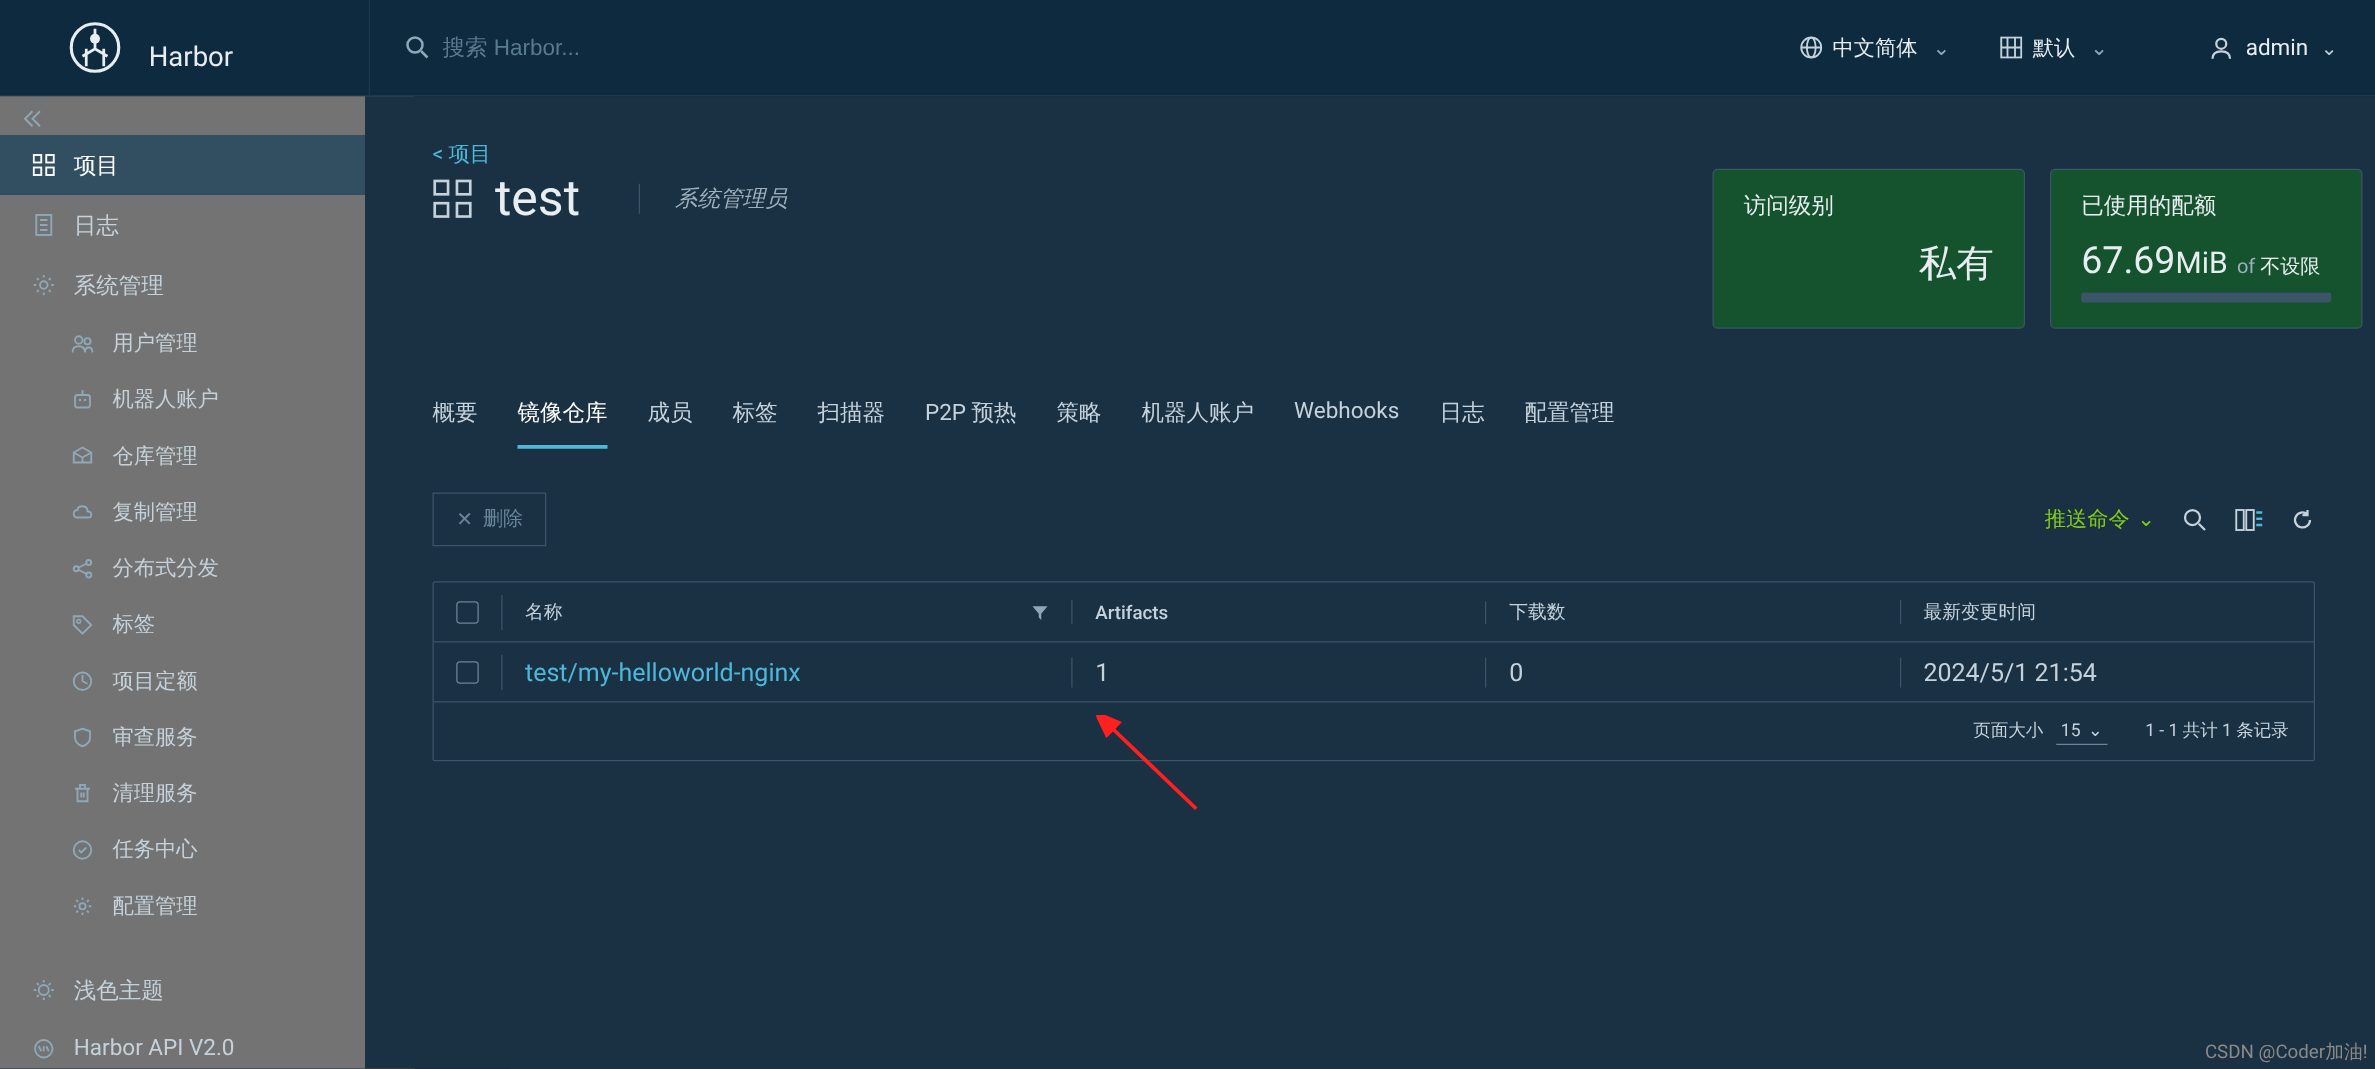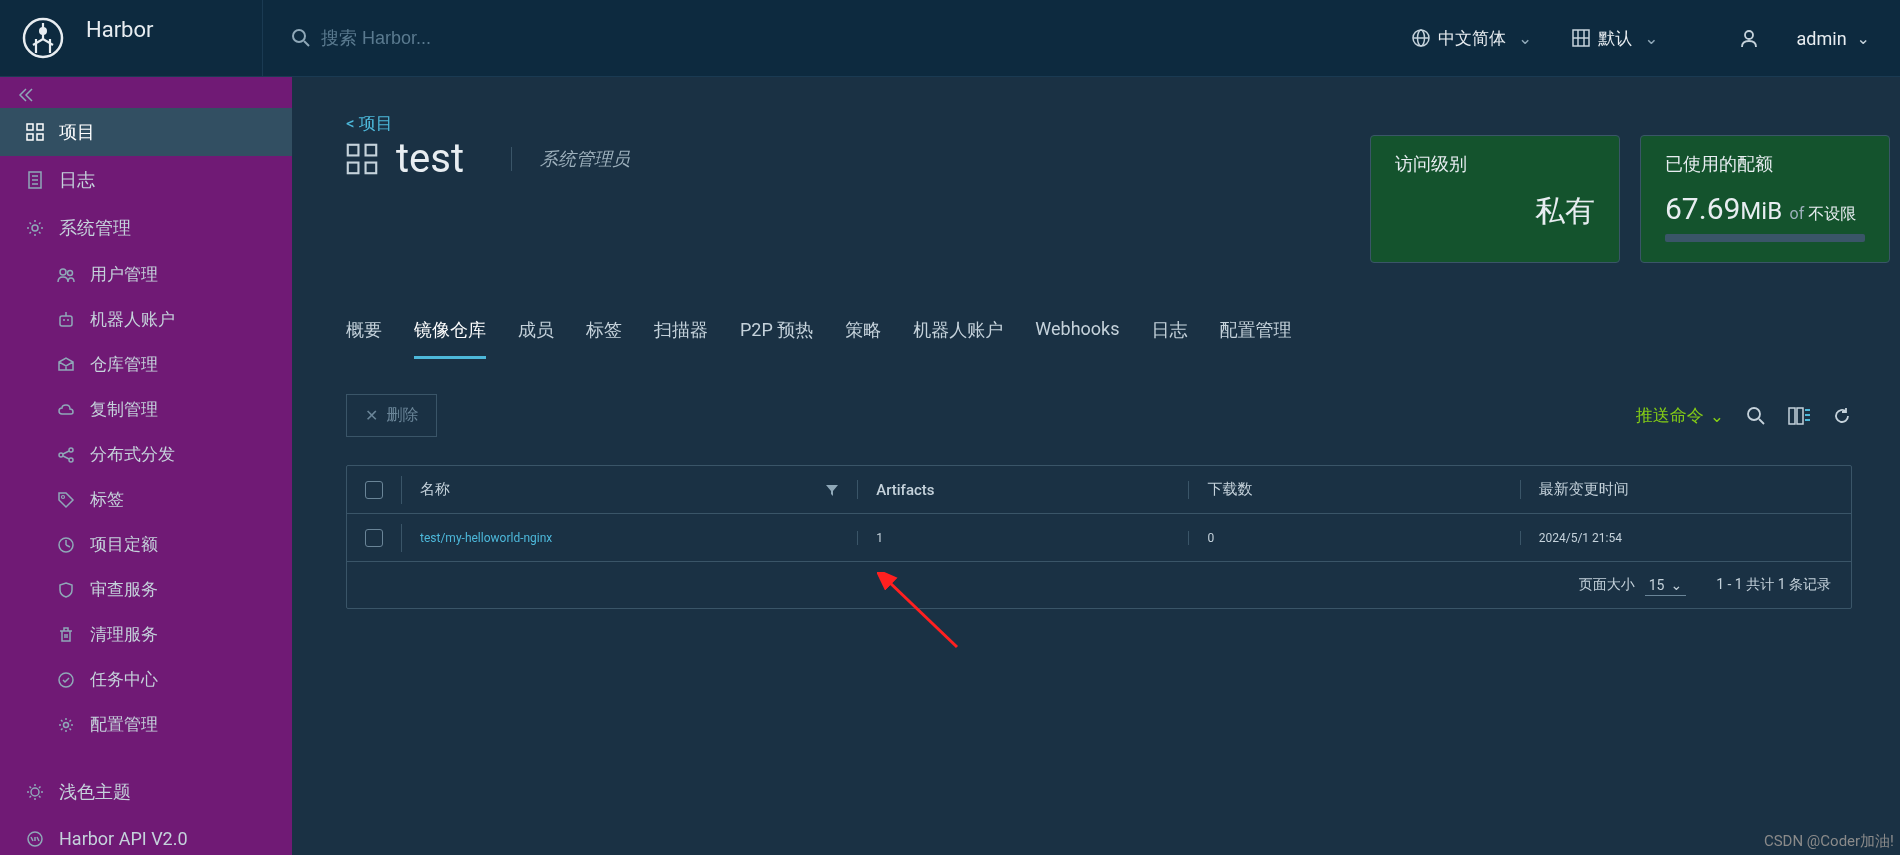--- a/index.html
+++ b/index.html
@@ -15,23 +15,24 @@
     
     .header {
       height: 77px;
       background: #0d2a3f;
       display: flex;
       align-items: center;
       border-bottom: 1px solid #1a3a52;
     }
     .logo-section {
       display: flex;
-      align-items: flex-start;
+      align-items: flex-end;
       width: 262px;
       padding-left: 22px;
+      margin-left: 33px;
     }
     .logo {
       width: 42px;
       height: 42px;
       display: inline-flex;
       align-items: center;
       justify-content: center;
     }
     .product-name {
       color: #e8edf1;
@@ -84,21 +85,21 @@
       gap: 10px;
       cursor: pointer;
     }
     
     .sidebar {
       position: absolute;
       left: 0;
       top: 77px;
       width: 332px;
       height: calc(100% - 77px);
-      background: #701a75;
+      background: #737373;
       border-right: 1px solid #1a3a52;
     }
     .collapse-btn {
       text-align: right;
       padding: 10px 18px 5px;
       color: #8fa8b8;
       cursor: pointer;
     }
     .nav-item {
       display: flex;
@@ -283,21 +284,21 @@
       border-bottom: 1px solid #3a5568;
       font-size: 15px;
       color: #c5d2db;
       font-weight: 500;
     }
     .table-row {
       display: flex;
       align-items: center;
       height: 48px;
       border-bottom: 1px solid #3a5568;
-      font-size: 12px;
+      font-size: 20px;
     }
     .col-check { width: 55px; padding-left: 18px; border-right: 1px solid #3a5568; height: 28px; display: flex; align-items: center; }
     .col-name { flex: 1.4; padding-left: 18px; border-right: 1px solid #3a5568; display: flex; align-items: center; }
     .col-artifacts { flex: 1; padding-left: 18px; border-right: 1px solid #3a5568; }
     .col-downloads { flex: 1; padding-left: 18px; border-right: 1px solid #3a5568; }
     .col-updated { flex: 1; padding-left: 18px; }
     .filter-icon { margin-left: auto; margin-right: 18px; color: #8fa8b8; }
     .checkbox {
       width: 18px;
       height: 18px;
@@ -392,21 +393,21 @@
       <span>默认</span>
       <span class="caret">⌄</span>
     </div>
     <div class="user-section">
       <span>
           <svg width="20" height="20" viewBox="0 0 20 20">
             <circle cx="10" cy="7" r="4" fill="none" stroke="#c5d2db" stroke-width="1.8"></circle>
             <path d="M3 19 Q3 13 10 13 Q17 13 17 19" fill="none" stroke="#c5d2db" stroke-width="1.8"></path>
           </svg>
         </span>
-      <span style="font-size:18px;color:#e8edf1;margin-left:28px;">admin</span>
+      <span style="font-size:18px;color:#e8edf1;">admin</span>
       <span class="caret">⌄</span>
     </div>
   </div>
 </div>
 
 <div class="sidebar">
   <div class="collapse-btn">
     <svg width="16" height="16" viewBox="0 0 16 16">
         <path d="M8 2 L2 8 L8 14 M14 2 L8 8 L14 14" fill="none" stroke="#8fa8b8" stroke-width="1.5"></path>
       </svg>

